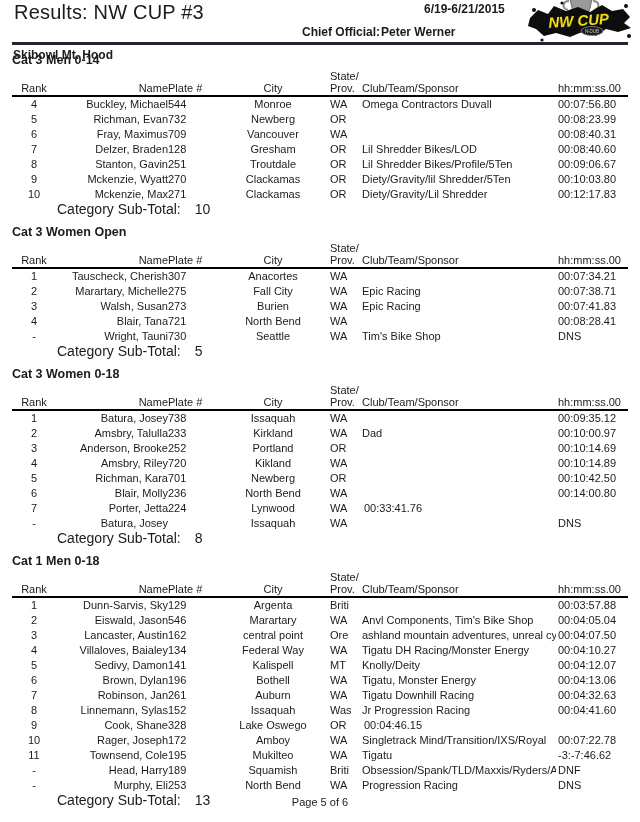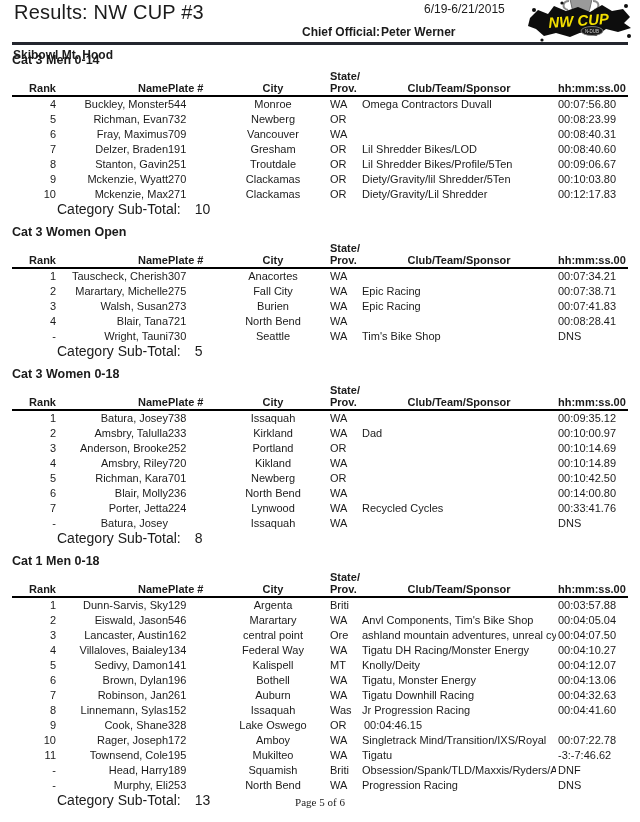--- a/index.html
+++ b/index.html
@@ -4,47 +4,47 @@
 <style>
   html,body{margin:0;padding:0;background:#e8e8e8;}
   .page{
     width:640px;height:822px;background:#ffffff;position:relative;
     font-family:"Liberation Sans",sans-serif;color:#1b1b1b;
     box-sizing:border-box;overflow:hidden;margin:0 auto;
   }
   
   .page-header{position:relative;height:42px;}
   .doc-title{position:absolute;left:14px;top:1px;font-size:20px;font-weight:500;letter-spacing:0.2px;}
-  .doc-date{position:absolute;left:424px;top:2px;font-size:12px;font-weight:normal;}
+  .doc-date{position:absolute;left:424px;top:2px;font-size:12px;font-weight:bold;}
   .venue{position:absolute;left:13px;top:33px;font-size:12px;font-weight:bold;margin-top:15px;}
   .chief-label{position:absolute;left:302px;top:25px;font-size:12px;font-weight:bold;}
   .chief-name{position:absolute;left:381px;top:25px;font-size:12px;font-weight:bold;}
   .logo{position:absolute;right:6px;top:-2px;width:108px;height:46px;}
   .top-rule{height:3px;background:#23262e;margin:0 12px;}
   
   .content{padding:0 12px;}
   .result-section{margin-top:8px;}
   .section-title{font-size:12.5px;font-weight:bold;line-height:14px;}
   .grid{display:grid;grid-template-columns:44px 112px 52px 104px 38px 194px 1fr;}
   .thead{margin-top:2px;border-bottom:2px solid #000;align-items:end;padding-bottom:1px;min-height:25px;}
-  .th{font-size:11px;font-weight:bold;line-height:12px;}
+  .th{font-size:11px;font-weight:normal;line-height:12px;}
   .trow{height:15px;align-items:center;}
   .td{font-size:11px;line-height:15px;white-space:nowrap;}
-  .col-rank{text-align:right;}
+  .col-rank{text-align:center;}
   .col-name{padding-left:1px;overflow:hidden;text-align:right;}
   .col-plate{text-align:left;padding-right:8px;}
   .col-city{padding-left:2px;overflow:hidden;text-align:center;}
   .col-state{padding-left:6px;}
   .col-club{overflow:hidden;}
-  .th.col-club{text-align:center;overflow:visible;}
+  .th.col-club{text-align:left;overflow:visible;}
   .col-time{padding-left:2px;}
   .subtotal{font-size:14px;line-height:15px;height:15px;padding-left:45px;}
   .subtotal .sublabel{margin-right:14px;}
   
-  .page-footer{position:absolute;left:0;right:0;bottom:14px;text-align:center;font-size:11px;font-family:Liberation Serif, serif;}
+  .page-footer{position:absolute;left:0;right:0;bottom:14px;text-align:center;font-size:11px;}
 </style>
 </head>
 <body>
 
 <div class="page">
 
   <div class="page-header">
     <div class="doc-title">Results: NW CUP #3</div>
     <div class="doc-date">6/19-6/21/2015</div>
     <div class="venue">Skibowl Mt. Hood</div>
@@ -87,21 +87,21 @@
           <div class="th col-city">City</div>
           <div class="th col-state">
             <div>State/</div>
             <div>Prov.</div>
           </div>
           <div class="th col-club">Club/Team/Sponsor</div>
           <div class="th col-time">hh:mm:ss.00</div>
         </div>
         <div class="grid trow">
           <div class="td col-rank">4</div>
-          <div class="td col-name">Buckley, Monster</div>
+          <div class="td col-name">Buckley, Michael</div>
           <div class="td col-plate">544</div>
           <div class="td col-city">Monroe</div>
           <div class="td col-state">WA</div>
           <div class="td col-club">Omega Contractors Duvall</div>
           <div class="td col-time">00:07:56.80</div>
         </div>
         <div class="grid trow">
           <div class="td col-rank">5</div>
           <div class="td col-name">Richman, Evan</div>
           <div class="td col-plate">732</div>
@@ -115,21 +115,21 @@
           <div class="td col-name">Fray, Maximus</div>
           <div class="td col-plate">709</div>
           <div class="td col-city">Vancouver</div>
           <div class="td col-state">WA</div>
           <div class="td col-club"></div>
           <div class="td col-time">00:08:40.31</div>
         </div>
         <div class="grid trow">
           <div class="td col-rank">7</div>
           <div class="td col-name">Delzer, Braden</div>
-          <div class="td col-plate">191</div>
+          <div class="td col-plate">128</div>
           <div class="td col-city">Gresham</div>
           <div class="td col-state">OR</div>
           <div class="td col-club">Lil Shredder Bikes/LOD</div>
           <div class="td col-time">00:08:40.60</div>
         </div>
         <div class="grid trow">
           <div class="td col-rank">8</div>
           <div class="td col-name">Stanton, Gavin</div>
           <div class="td col-plate">251</div>
           <div class="td col-city">Troutdale</div>
@@ -285,21 +285,20 @@
           <div class="td col-state">WA</div>
           <div class="td col-club"></div>
           <div class="td col-time">00:14:00.80</div>
         </div>
         <div class="grid trow">
           <div class="td col-rank">7</div>
           <div class="td col-name">Porter, Jetta</div>
           <div class="td col-plate">224</div>
           <div class="td col-city">Lynwood</div>
           <div class="td col-state">WA</div>
-          <div class="td col-club">Recycled Cycles</div>
           <div class="td col-time">00:33:41.76</div>
         </div>
         <div class="grid trow">
           <div class="td col-rank">-</div>
           <div class="td col-name">Batura, Josey</div>
           <div class="td col-plate"></div>
           <div class="td col-city">Issaquah</div>
           <div class="td col-state">WA</div>
           <div class="td col-club"></div>
           <div class="td col-time">DNS</div>

